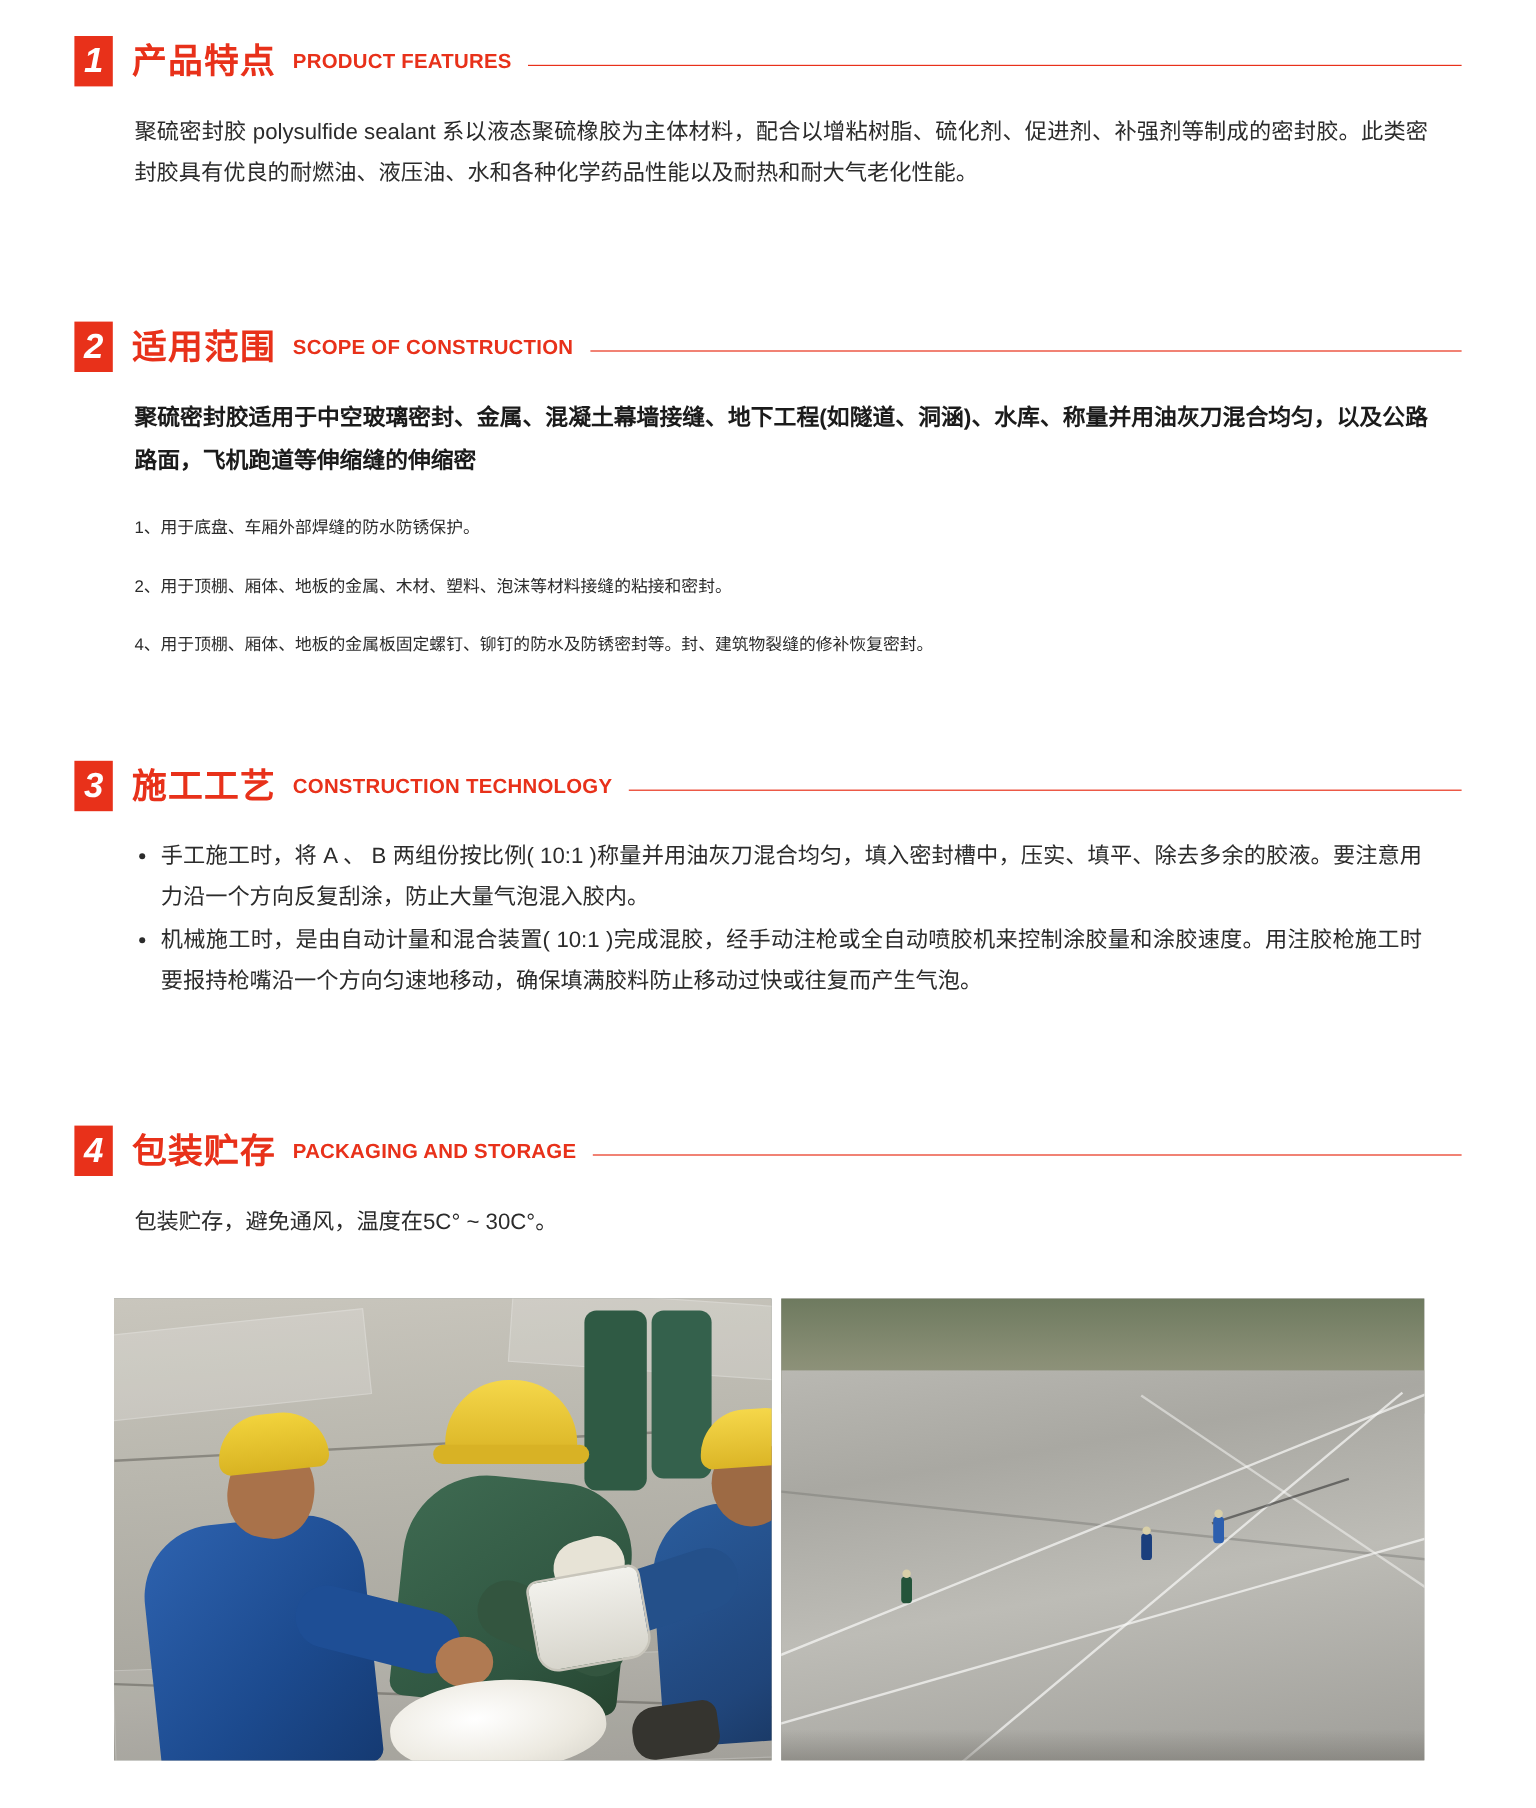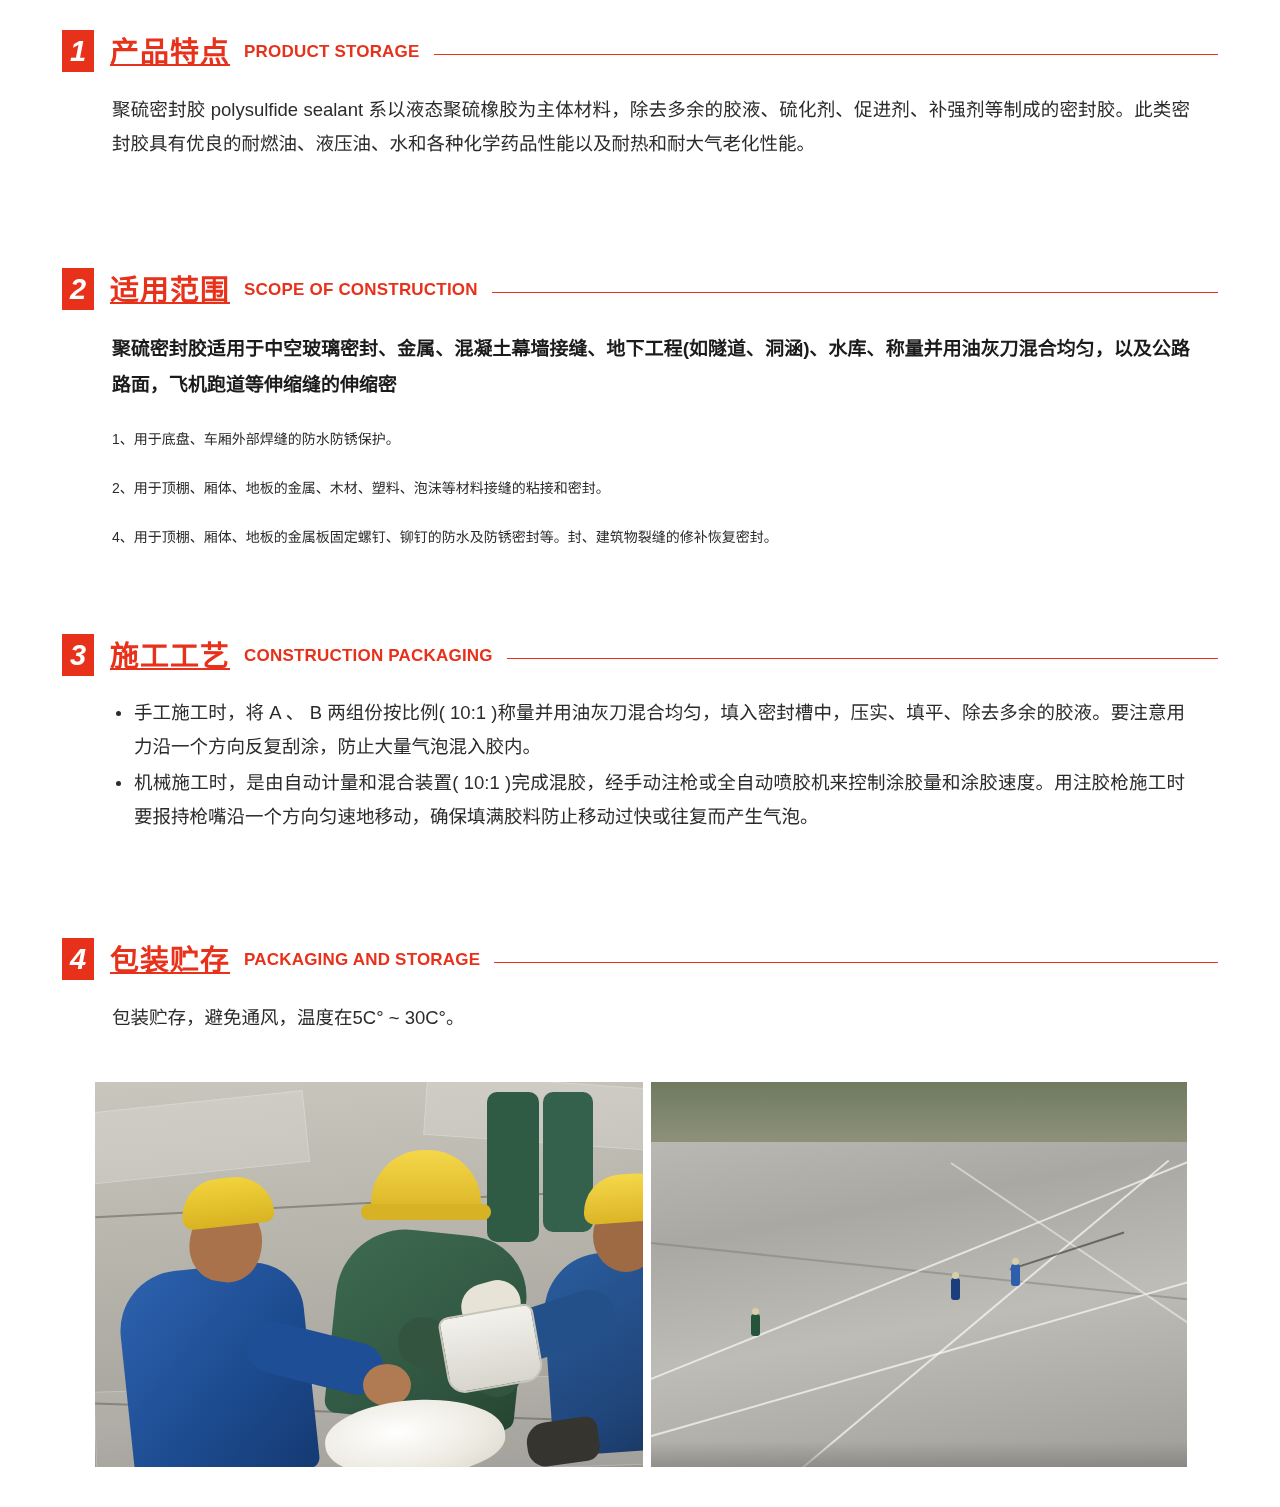--- a/index.html
+++ b/index.html
@@ -50,21 +50,20 @@
     letter-spacing: 0px;
   }
   .sec-cn {
     margin-left: 48px;
     font-size: 29px;
     font-weight: bold;
     color: #e8311a;
     letter-spacing: 1px;
     line-height: 42px;
     white-space: nowrap;
-    text-decoration: underline;
   }
   .sec-en {
     margin-left: 14px;
     font-size: 17px;
     font-weight: bold;
     color: #e8311a;
     letter-spacing: 0.2px;
     line-height: 42px;
     white-space: nowrap;
   }
@@ -322,25 +321,25 @@
 </style>
 </head>
 <body>
 
 <div class="page">
 
   <div class="section" id="sec1">
     <div class="sec-head">
       <div class="sec-num">1</div>
       <div class="sec-cn">产品特点</div>
-      <div class="sec-en">PRODUCT STORAGE</div>
+      <div class="sec-en">PRODUCT FEATURES</div>
       <div class="sec-rule"></div>
     </div>
     <div class="body-block">
-      <p class="para">聚硫密封胶 polysulfide sealant 系以液态聚硫橡胶为主体材料，除去多余的胶液、硫化剂、促进剂、补强剂等制成的密封胶。此类密封胶具有优良的耐燃油、液压油、水和各种化学药品性能以及耐热和耐大气老化性能。</p>
+      <p class="para">聚硫密封胶 polysulfide sealant 系以液态聚硫橡胶为主体材料，配合以增粘树脂、硫化剂、促进剂、补强剂等制成的密封胶。此类密封胶具有优良的耐燃油、液压油、水和各种化学药品性能以及耐热和耐大气老化性能。</p>
     </div>
   </div>
 
   <div class="section" id="sec2">
     <div class="sec-head">
       <div class="sec-num">2</div>
       <div class="sec-cn">适用范围</div>
       <div class="sec-en">SCOPE OF CONSTRUCTION</div>
       <div class="sec-rule"></div>
     </div>
@@ -349,21 +348,21 @@
       <p class="para-list">1、用于底盘、车厢外部焊缝的防水防锈保护。</p>
       <p class="para-list">2、用于顶棚、厢体、地板的金属、木材、塑料、泡沫等材料接缝的粘接和密封。</p>
       <p class="para-list">4、用于顶棚、厢体、地板的金属板固定螺钉、铆钉的防水及防锈密封等。封、建筑物裂缝的修补恢复密封。</p>
     </div>
   </div>
 
   <div class="section" id="sec3">
     <div class="sec-head">
       <div class="sec-num">3</div>
       <div class="sec-cn">施工工艺</div>
-      <div class="sec-en">CONSTRUCTION PACKAGING</div>
+      <div class="sec-en">CONSTRUCTION TECHNOLOGY</div>
       <div class="sec-rule"></div>
     </div>
     <div class="body-block">
       <ul class="bullets">
         <li>手工施工时，将 A 、 B 两组份按比例( 10:1 )称量并用油灰刀混合均匀，填入密封槽中，压实、填平、除去多余的胶液。要注意用力沿一个方向反复刮涂，防止大量气泡混入胶内。</li>
         <li>机械施工时，是由自动计量和混合装置( 10:1 )完成混胶，经手动注枪或全自动喷胶机来控制涂胶量和涂胶速度。用注胶枪施工时要报持枪嘴沿一个方向匀速地移动，确保填满胶料防止移动过快或往复而产生气泡。</li>
       </ul>
     </div>
   </div>
 

